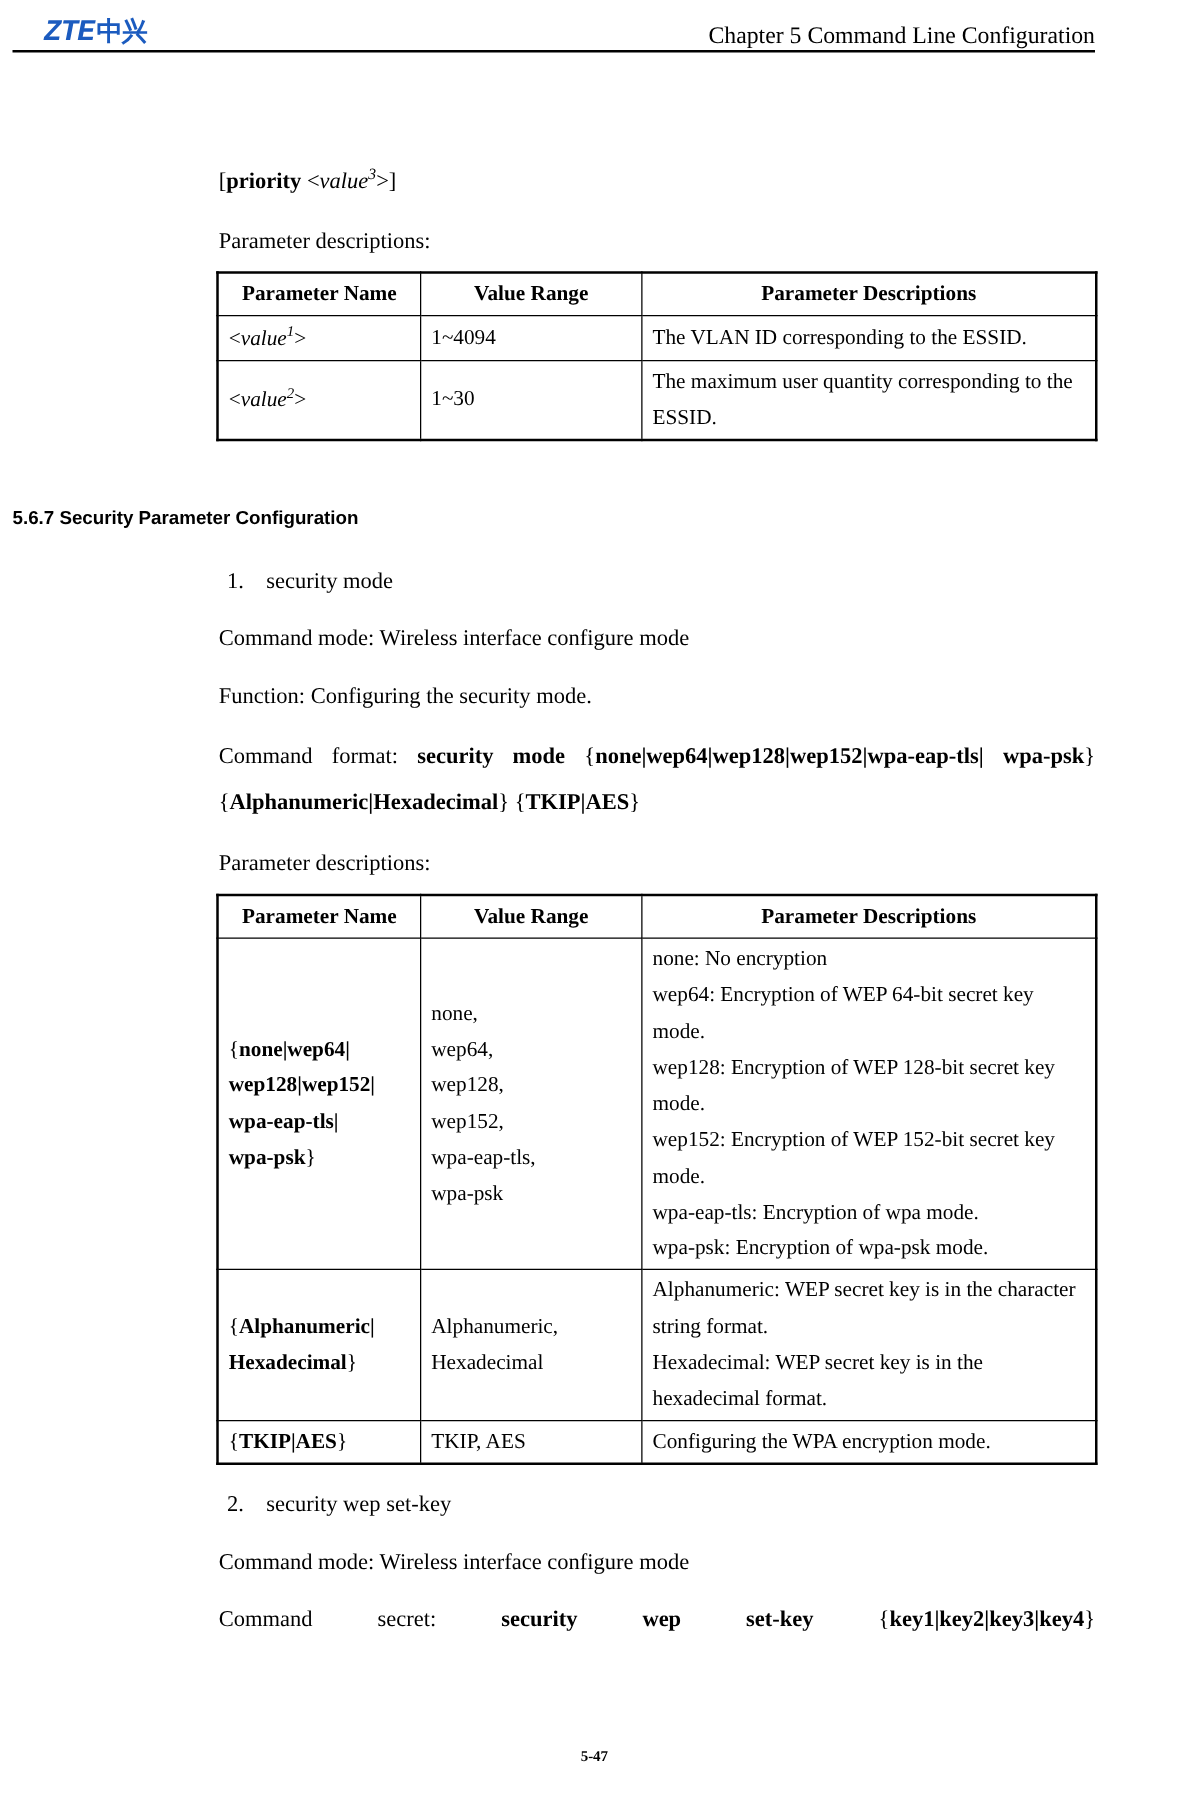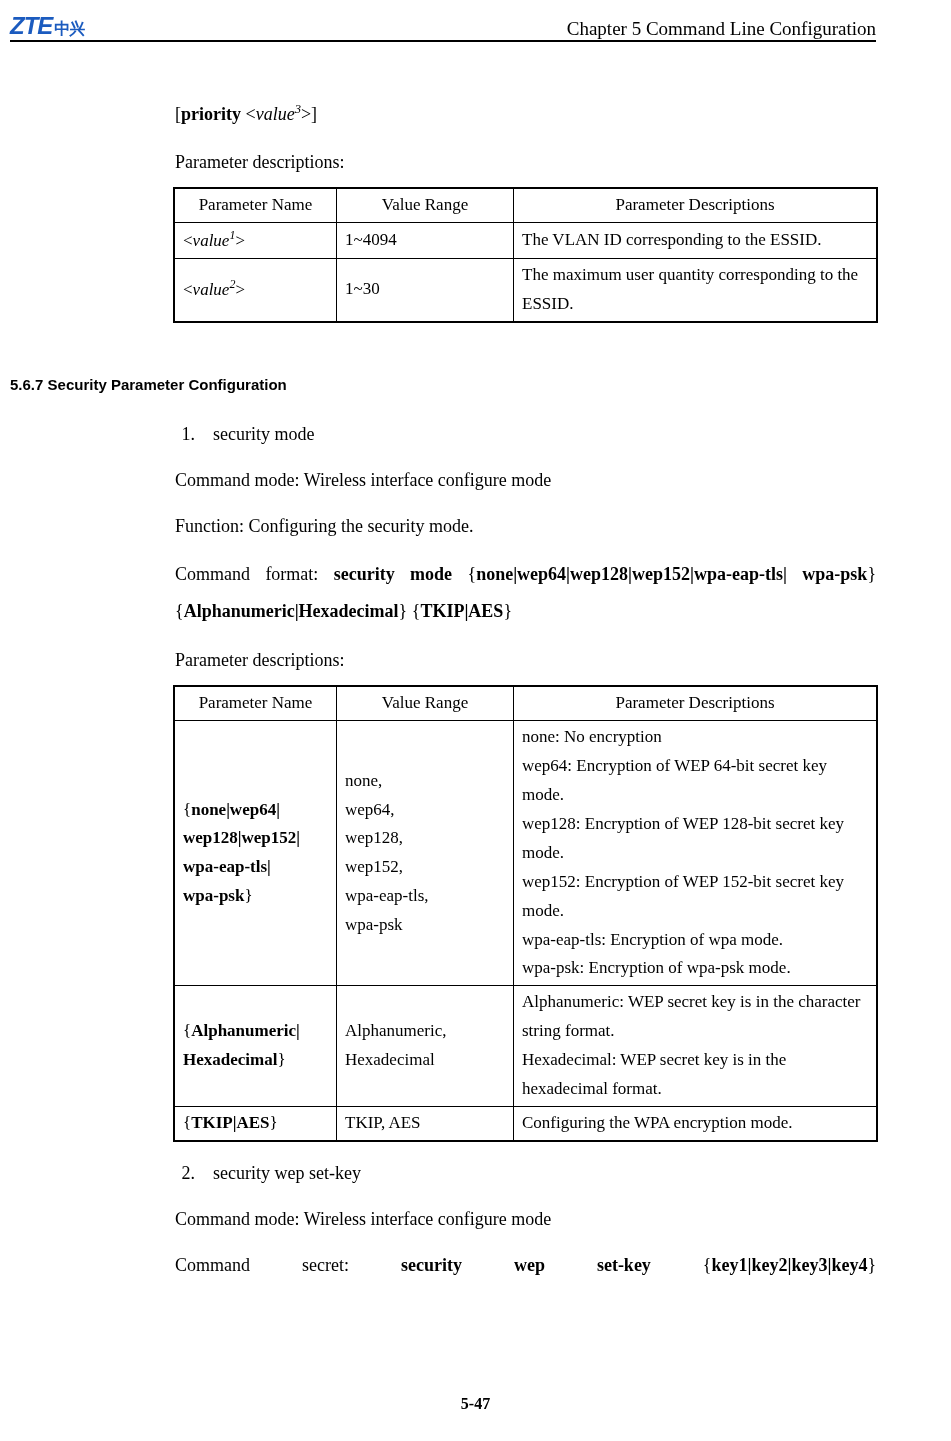--- a/index.html
+++ b/index.html
@@ -25,52 +25,53 @@
   .header {
     display: flex;
     justify-content: space-between;
     align-items: flex-end;
     padding-right: 0;
     padding-left: 0;
     border-bottom: 2px solid #000;
     height: 30px;
   }
   .logo {
-    font-family: Liberation Sans, sans-serif;
+    font-family: Liberation Mono, monospace;
     font-weight: 900;
     font-size: 24px;
     font-style: italic;
     letter-spacing: -1px;
     display: flex;
     align-items: baseline;
+    margin-left: 25px;
   }
   .logo-zte { color:#1b5bbf; }
-  .logo-cn { color:#1b5bbf; font-style: normal; font-weight:900; font-size:16px; margin-left:2px; }
+  .logo-cn { color:#1b5bbf; font-style: normal; font-weight:900; font-size:21px; margin-left:2px; }
   .chapter-title { font-size: 19px; }
   .content {
     padding-left: 165px;
     padding-top: 55px;
     line-height: 1.9;
   }
-  .priority-line { margin-bottom: 14px; }
+  .priority-line { margin-bottom: 14px; margin-top: 30px; }
   .param-caption { margin-bottom: 8px; }
   table.param {
     border-collapse: collapse;
     width: 705px;
     margin-left: -2px;
     font-size: 17px;
     line-height: 1.7;
   }
   table.param th, table.param td {
     border: 1px solid #000;
     padding: 2px 8px 2px 8px;
     vertical-align: middle;
     text-align: left;
   }
-  table.param th { font-weight: normal; text-align: center; border-bottom: 1px solid #000; }
+  table.param th { font-weight: bold; text-align: center; border-bottom: 1px solid #000; }
   
   table.param { border: 2px solid #000; }
   table.param tr td:first-child { width: 145px; }
   table.param tr td:nth-child(2) { width: 160px; }
   table.param.second tr td:first-child { width: 145px; margin-top: 43px; }
   table.param.second tr td:nth-child(2) { width: 160px; }
 
   .section-heading {
     font-family: Arial, Helvetica, sans-serif;
     font-weight: bold;
@@ -90,21 +91,21 @@
   .italic { font-style: italic; }
   .bold { font-weight: bold; }
   sup { font-size: 0.7em; vertical-align: super; font-style: italic; }
   .page-num {
     position: absolute;
     bottom: 28px;
     left: 0;
     width: 951px;
     text-align: center;
     font-weight: bold;
-    font-size: 16px;
+    font-size: 12px;
   }
   .cmd-justify {
     text-align: justify;
     text-align-last: justify;
   }
   .nowrap { white-space: nowrap; }
 </style>
 </head>
 <body>
 

